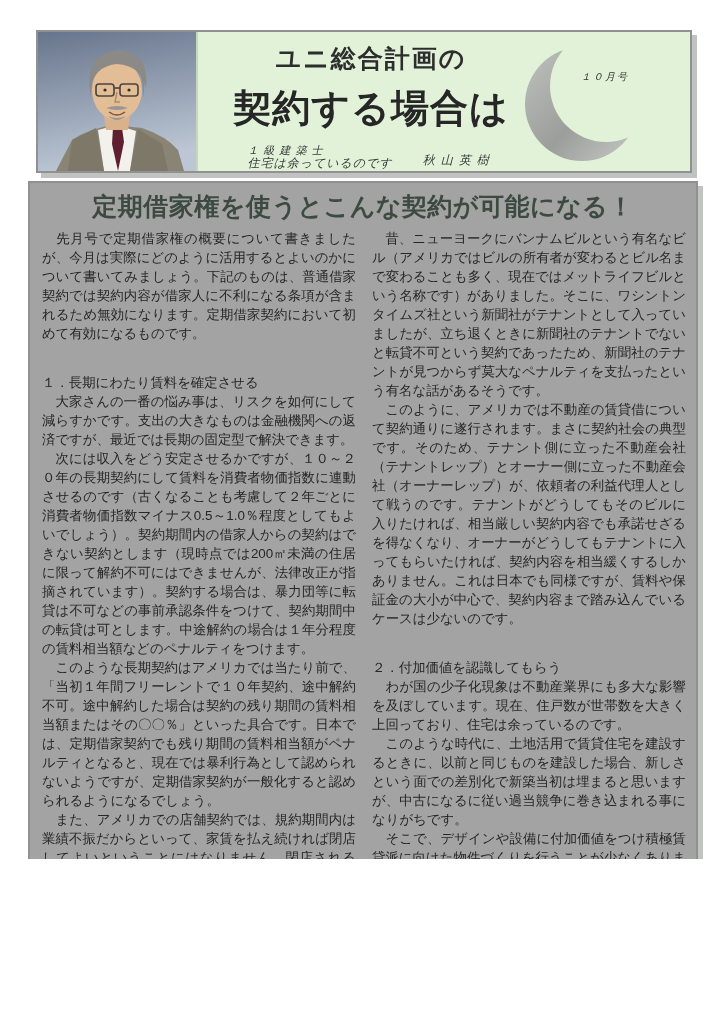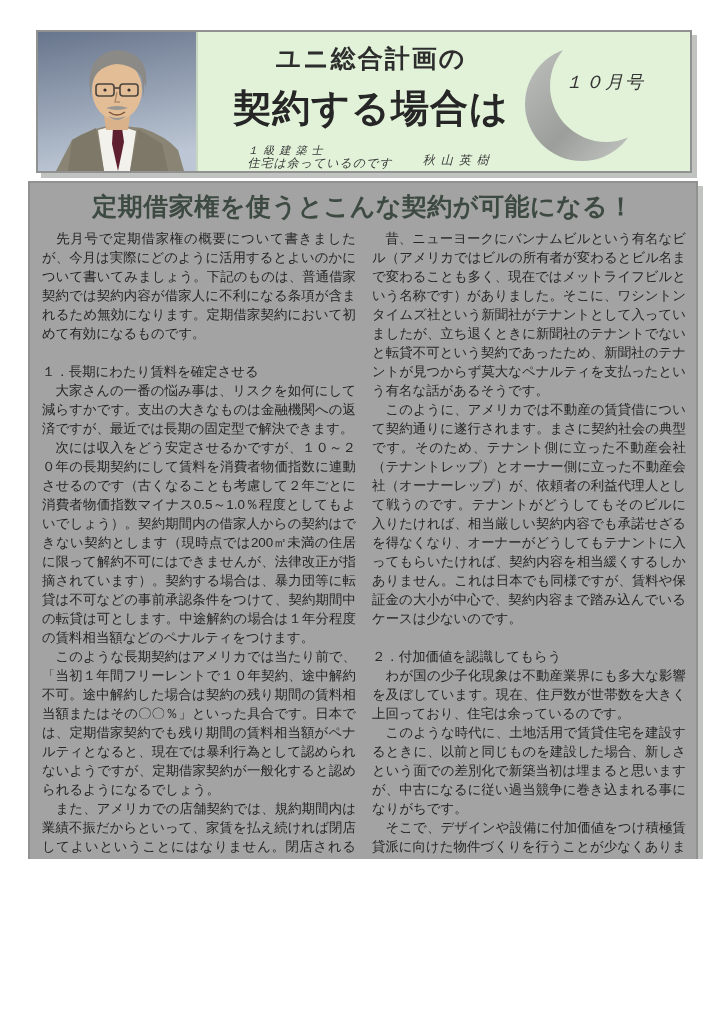--- a/index.html
+++ b/index.html
@@ -33,41 +33,41 @@
     display:flex;justify-content:center;align-items:flex-end;gap:30px;
     margin-top:10px;font-style:italic;color:#3a3a3a;
   }
   .creds{text-align:left;line-height:1.15;}
   .cred1{font-size:11px;letter-spacing:5px;}
   .cred2{font-size:12px;letter-spacing:1px;}
   .author{font-size:12px;letter-spacing:6px;padding-bottom:1px;}
   .crescent{position:absolute;left:482px;top:10px;width:152px;height:126px;}
   .issue-block{
     position:absolute;left:492px;top:38px;width:150px;text-align:center;
-    font-style:italic;color:#333;font-size:18px;letter-spacing:2px;
+    font-style:italic;color:#333;font-size:10px;letter-spacing:2px;
   }
   .issue-date{margin-top:15px;letter-spacing:1px;}
   
   .main-box{
     position:absolute;left:28px;top:181px;width:666px;height:806px;
     background:#a3a3a3;border:2px solid #919191;
     box-shadow:5px 5px 0 rgba(140,146,140,.55);
   }
   .headline{
     margin-top:7px;text-align:center;font-size:25px;font-weight:bold;
     color:#3d4a42;letter-spacing:0.5px;
   }
   .columns{
     position:absolute;left:12px;right:10px;top:46px;bottom:6px;
     column-count:2;column-gap:16px;column-fill:auto;overflow:hidden;
     font-size:13.4px;line-height:19px;color:#262626;
     text-align:justify;
   }
   .para{margin:0;}
-  .para.gap{margin-top:19px;}
+  .para.gap{margin-top:30px;}
 </style>
 </head>
 <body>
 
 <div class="page">
 
   <div class="header-box">
 
     <div class="photo">
       <svg width="158" height="139" viewBox="0 0 158 139">

